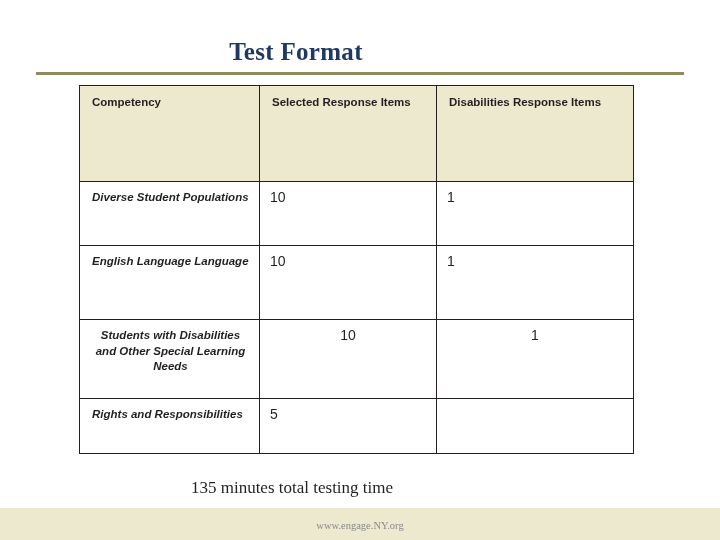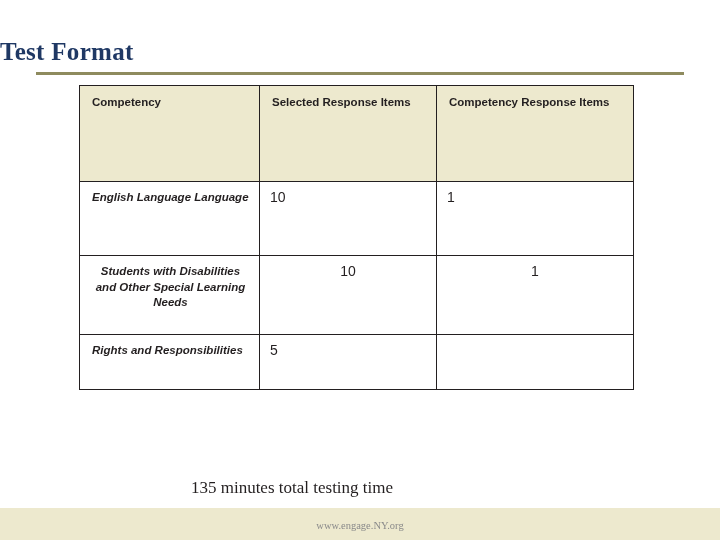--- a/index.html
+++ b/index.html
@@ -20,21 +20,21 @@
     width: 720px;
     height: 540px;
     box-sizing: border-box;
   }
 
   .title {
     position: absolute;
     top: 38px;
     left: 0;
     width: 592px;
-    text-align: left;
+    text-align: center;
     font-family: "Liberation Serif", serif;
     font-weight: bold;
     font-size: 25px;
     color: #1F3864;
     letter-spacing: 0.3px;
   }
 
   .title-rule {
     position: absolute;
     top: 72px;
@@ -142,23 +142,28 @@
     <table class="fmt">
       <colgroup>
         <col class="col1">
         <col class="col2">
         <col class="col3">
       </colgroup>
       <tbody>
         <tr class="header">
           <td>Competency</td>
           <td>Selected Response Items</td>
-          <td>Competency Response Items</td>
+          <td>Disabilities Response Items</td>
         </tr>
 
+        <tr class="row-tall">
+          <td class="comp">Diverse Student Populations</td>
+          <td class="num">10</td>
+          <td class="num">1</td>
+        </tr>
 
         <tr class="row-tall2">
           <td class="comp">English Language Language</td>
           <td class="num">10</td>
           <td class="num">1</td>
         </tr>
 
         <tr class="row-tall3">
           <td class="comp">Students with Disabilities and Other Special Learning Needs</td>
           <td class="num">10</td>

